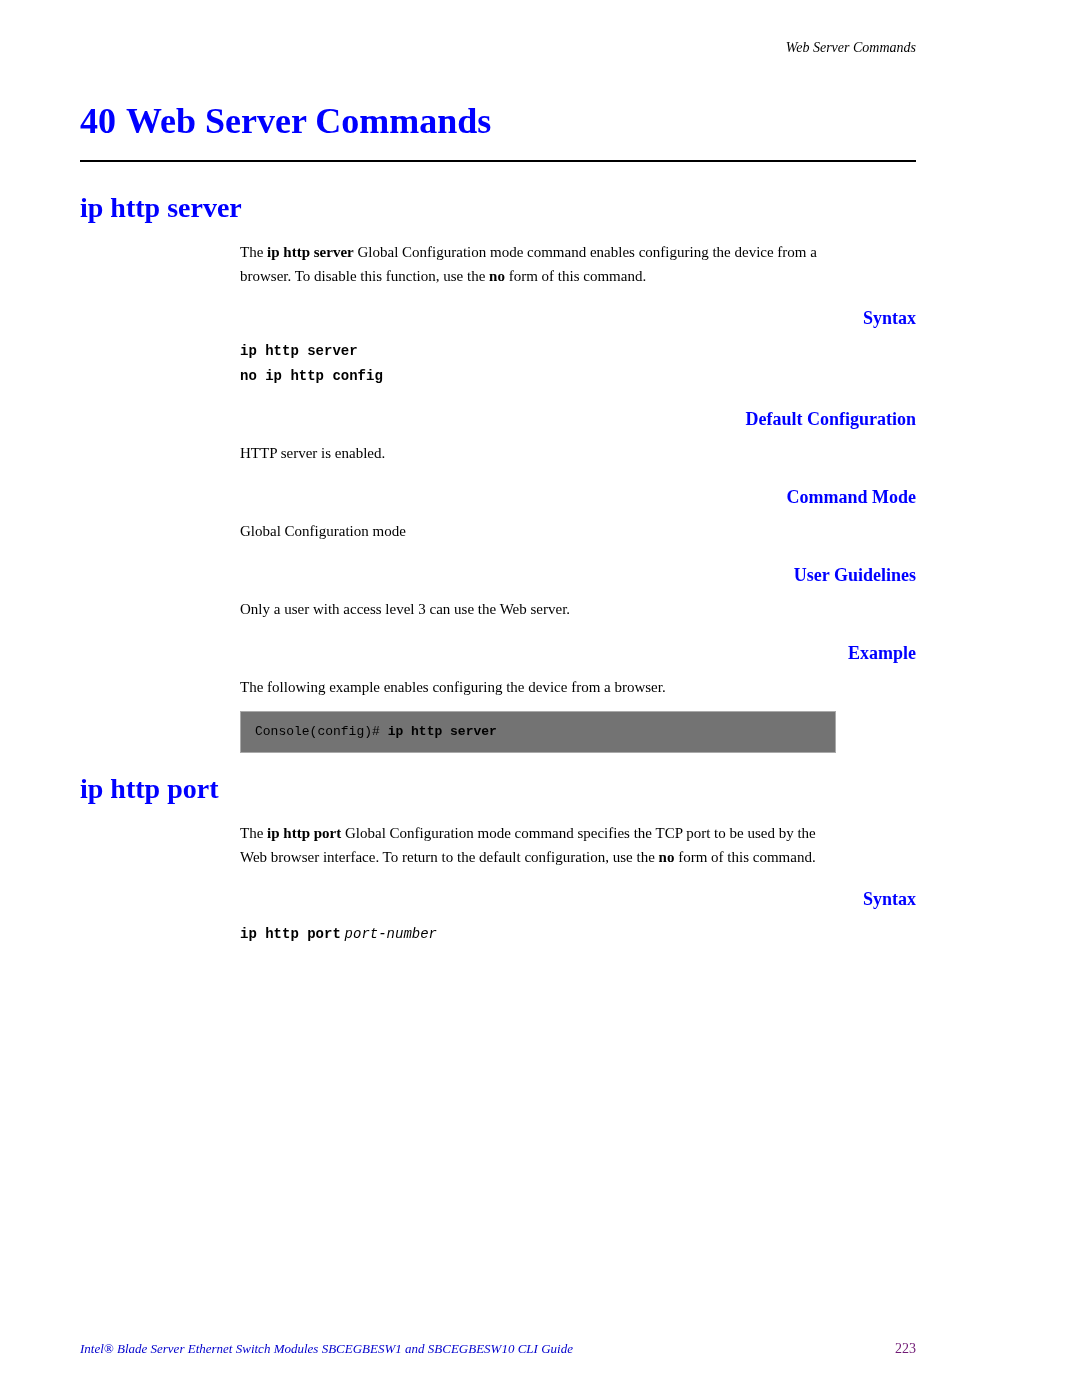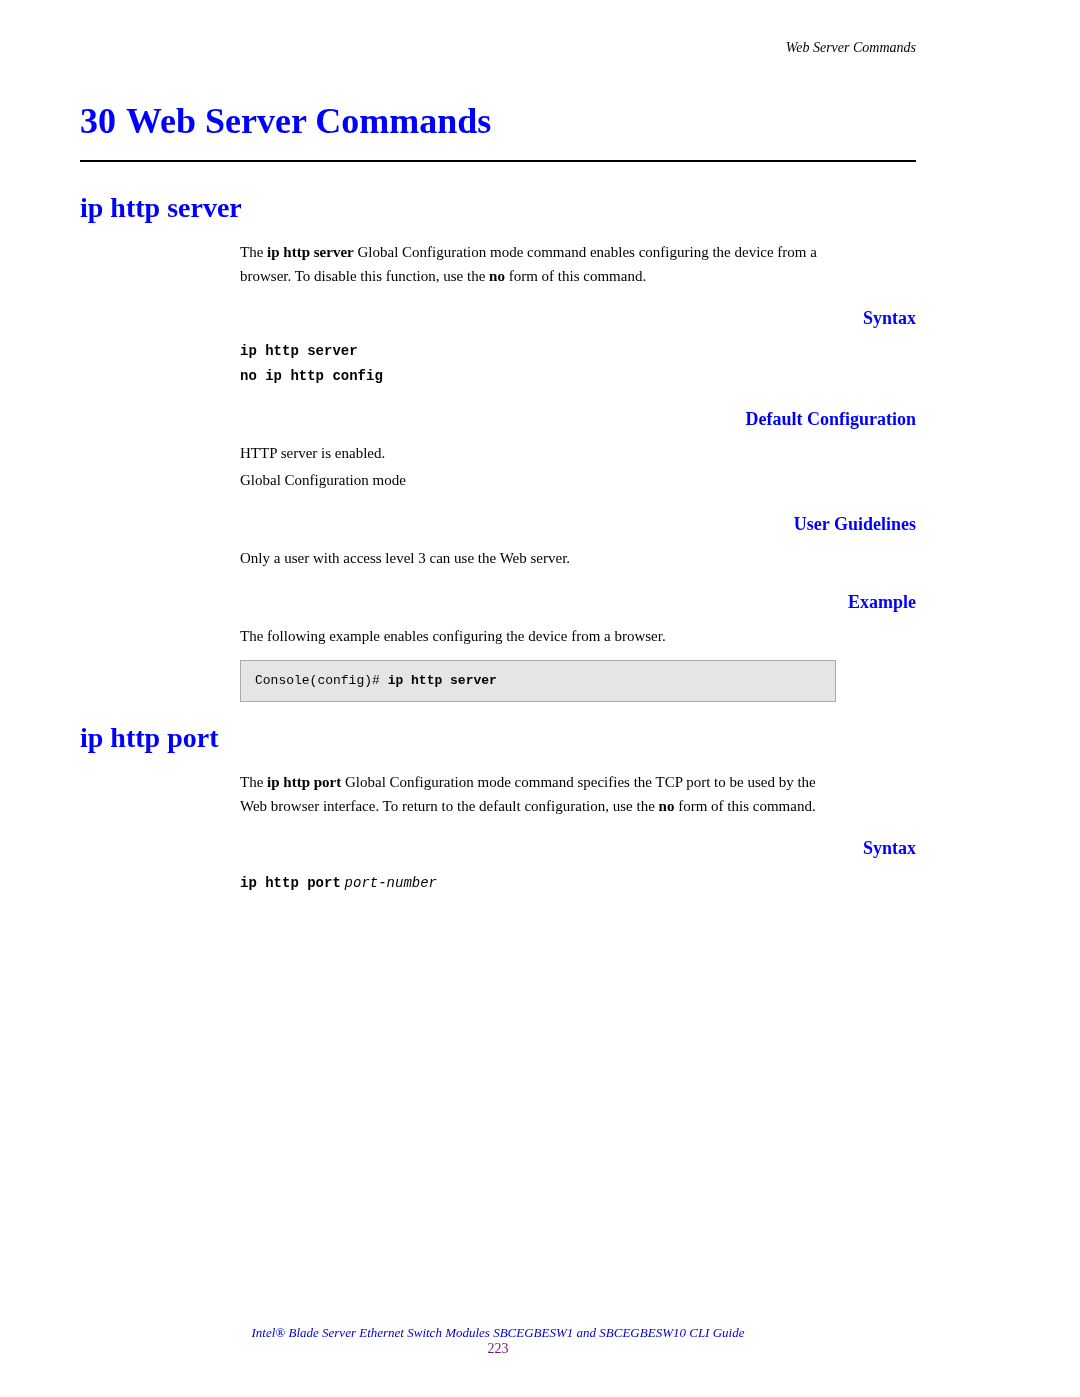--- a/index.html
+++ b/index.html
@@ -95,21 +95,21 @@
     }
 
     .mono-italic {
       font-family: "Courier New", Courier, monospace;
       font-style: italic;
       font-size: 14px;
     }
 
     .code-block {
       border: 1px solid #aaa;
-      background: #e5e5e5;
+      background: #737373;
       padding: 8px 14px;
       font-family: "Courier New", Courier, monospace;
       font-size: 13px;
       margin-top: 10px;
       margin-bottom: 10px;
       display: block;
     }
 
     .code-block .cmd-bold {
       font-weight: bold;
@@ -119,21 +119,20 @@
       position: absolute;
       bottom: 40px;
       left: 80px;
       right: 80px;
       display: flex;
       justify-content: space-between;
       align-items: center;
       font-style: italic;
       font-size: 13px;
       color: #0000cc;
-      flex-direction: column;
     }
 
     .footer-page {
       font-style: normal;
       color: #701a75;
       font-size: 14px;
     }
 
     .section-block {
       margin-bottom: 6px;
@@ -146,21 +145,21 @@
     }
   </style>
 </head>
 <body>
 
 <div class="page">
 
   <div class="header-right">Web Server Commands</div>
 
   <div class="chapter-heading">
-    <span class="chapter-number">30</span>
+    <span class="chapter-number">40</span>
     <span class="chapter-title">Web Server Commands</span>
   </div>
   <hr class="hr-line">
 
   <div class="section-block">
     <div class="section-title">ip http server</div>
 
     <div class="description">
       The <strong>ip http server</strong> Global Configuration mode command enables configuring the device from a browser. To disable this function, use the <strong>no</strong> form of this command.
     </div>
@@ -174,20 +173,21 @@
     </div>
 
     <div>
       <div class="subsection-title">Default Configuration</div>
       <div class="subsection-content">
         <span>HTTP server is enabled.</span>
       </div>
     </div>
 
     <div>
+      <div class="subsection-title">Command Mode</div>
       <div class="subsection-content">
         <span>Global Configuration mode</span>
       </div>
     </div>
 
     <div>
       <div class="subsection-title">User Guidelines</div>
       <div class="subsection-content">
         <span>Only a user with access level 3 can use the Web server.</span>
       </div>

